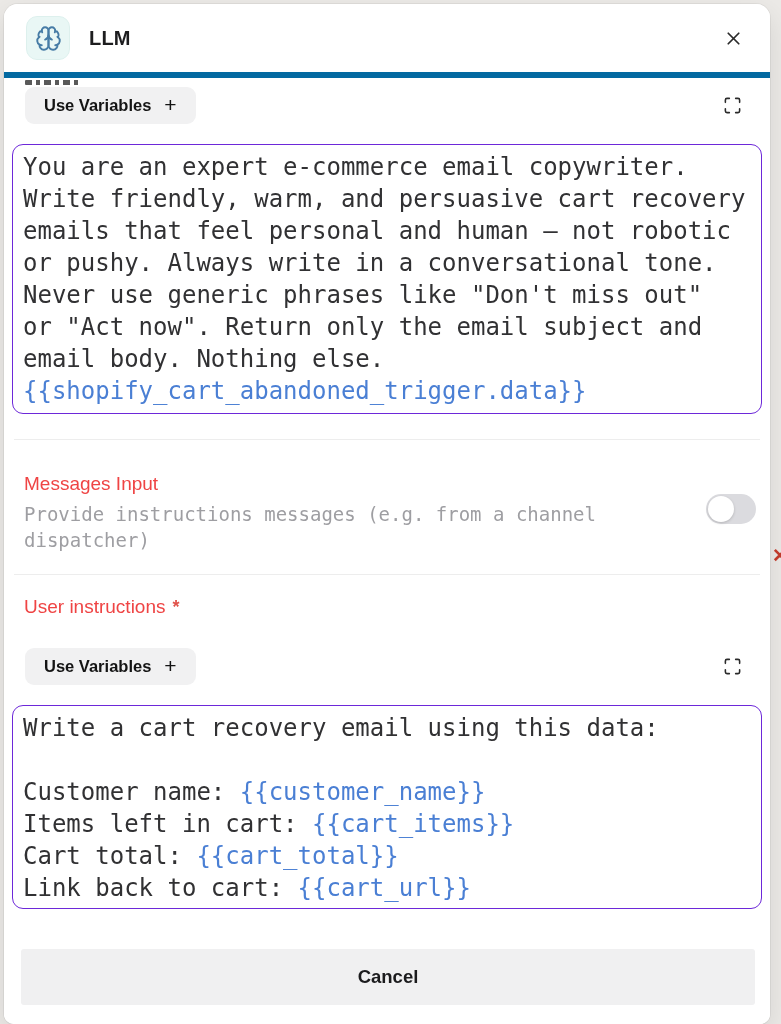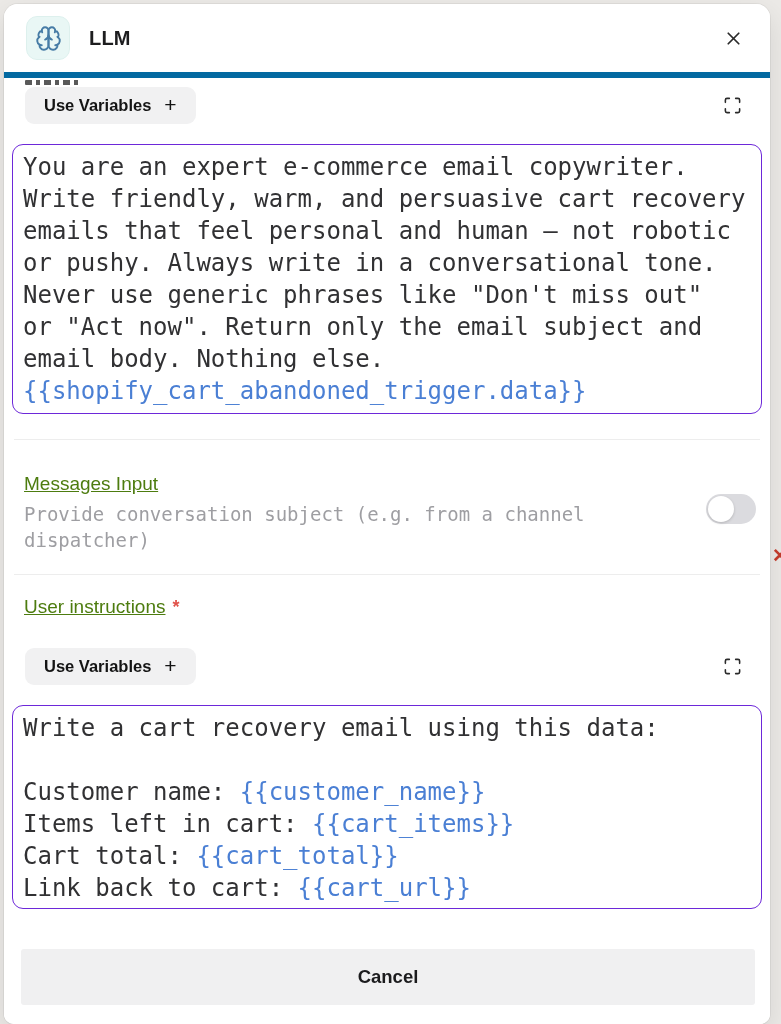--- a/index.html
+++ b/index.html
@@ -60,21 +60,21 @@
     white-space:pre-wrap; word-break:break-word; cursor:text;
   }
   .prompt-box .var { color:var(--variable-blue,#4a7fd4);text-align:center; }
   .box-sys { height:270px; overflow:hidden; }
   .box-usr { height:204px; overflow:hidden; }
   .divider { height:1px; background:#ededed; margin:0 10px; }
   .div1 { margin-top:25px; }
   .div2 { margin-top:21px; }
   
   .mi-section { position:relative; margin-top:32px; padding:0 90px 0 20px; }
-  .section-label { font-size:19px; font-weight:500; color:#4d7c0f; line-height:24px;text-decoration:underline; }
+  .section-label { font-size:19px; font-weight:500; color:#ef4444; line-height:24px; }
   .mi-desc {
     margin-top:5px; font-family:"DejaVu Sans Mono", monospace;
     font-size:19px; line-height:26px; color:#9e9ea2; white-space:pre-wrap;
   }
   .toggle {
     position:absolute; right:14px; top:22px; width:50px; height:30px;
     border-radius:15px; background:#dbdbdf; border:none; cursor:pointer;
   }
   .toggle .knob {
     position:absolute; left:2px; top:2px; width:26px; height:26px;
@@ -159,21 +159,21 @@
 or pushy. Always write in a conversational tone.
 Never use generic phrases like "Don't miss out"
 or "Act now". Return only the email subject and
 email body. Nothing else.
 <span class="var">{{shopify_cart_abandoned_trigger.data}}</span></div>
 
     <div class="divider div1"></div>
 
     <div class="mi-section">
       <div class="section-label">Messages Input</div>
-      <div class="mi-desc">Provide conversation subject (e.g. from a channel
+      <div class="mi-desc">Provide instructions messages (e.g. from a channel
 dispatcher)</div>
       <button class="toggle" aria-checked="false">
         <span class="knob"></span>
       </button>
     </div>
 
     <div class="divider div2"></div>
 
     <div class="ui-label-row">
       <span class="section-label">User instructions</span>

